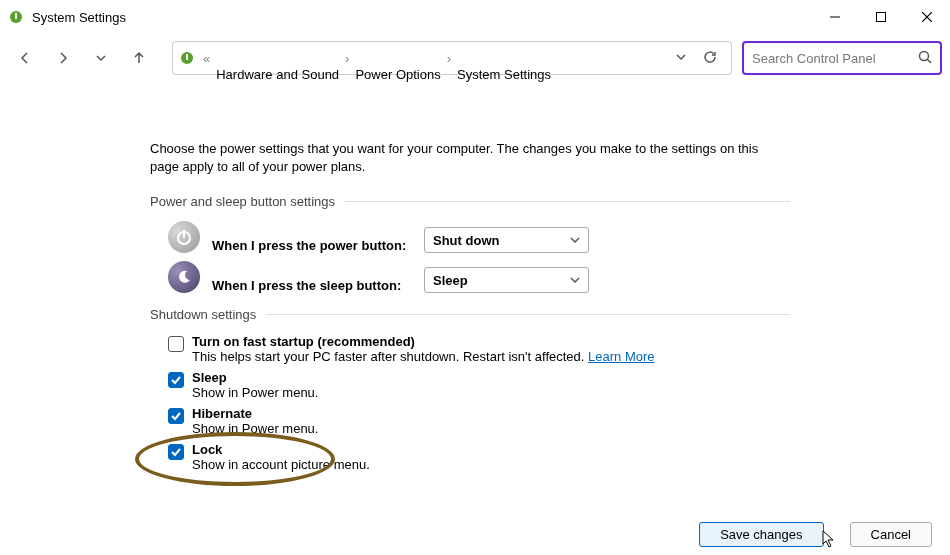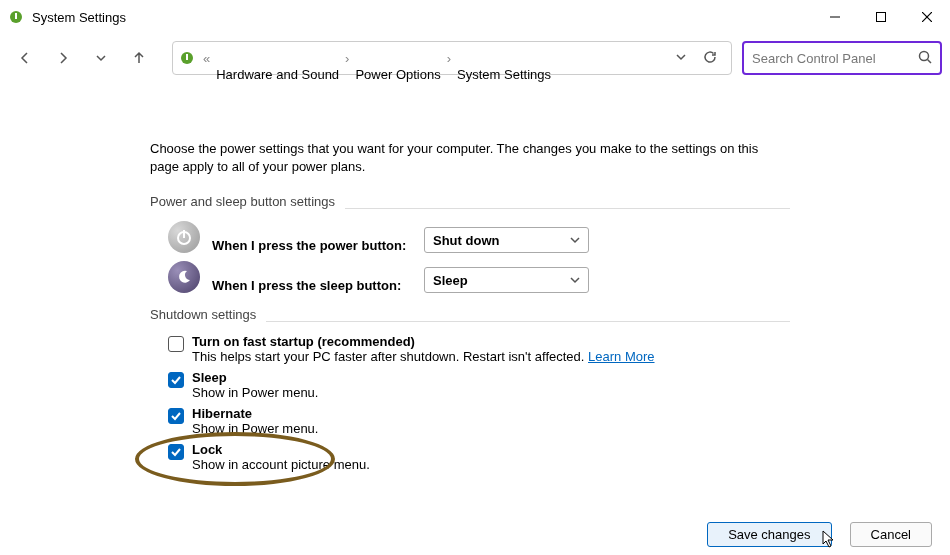--- a/index.html
+++ b/index.html
@@ -19,21 +19,21 @@
     .crumb-sep { color: #888; padding: 0 2px; }
     .addr-spacer { flex: 1; }
     .addr-drop { padding: 0 8px; }
     .addr-refresh { padding: 0 8px; }
     .searchbox { width: 200px; height: 34px; border: 2px solid #6d28d9; border-radius: 4px; display: flex; align-items: center; padding: 0 8px; color: #777; }
     .searchbox-text { flex: 1; font-size: 13px; }
 
     .content { padding: 14px 0 0 150px; width: 790px; }
     .intro { line-height: 1.4; margin-bottom: 18px; margin-top: 44px; }
 
-    .section-header { display: flex; align-items: flex-end; margin-bottom: 12px; margin-top: 14px; }
+    .section-header { display: flex; align-items: center; margin-bottom: 12px; margin-top: 14px; }
     .section-title { color: #444; padding-right: 10px; }
     .section-line { flex: 1; height: 1px; background: #ddd; }
 
     .setting-row { display: flex; align-items: flex-end; margin: 8px 0 8px 18px; font-weight: bold; }
     .round-icon { width: 32px; height: 32px; border-radius: 50%; display: flex; align-items: center; justify-content: center; margin-right: 12px; }
     .power-icon-bg { background: radial-gradient(circle at 30% 30%, #d8d8d8, #999); }
     .sleep-icon-bg { background: radial-gradient(circle at 30% 30%, #9a8fb8, #4a3f68); }
     .setting-label { width: 212px; }
     .dropdown { width: 165px; height: 26px; border: 1px solid #aaa; border-radius: 3px; display: flex; align-items: center; padding: 0 8px; justify-content: space-between; background: #fff; gap: 36px; }
 
@@ -41,21 +41,21 @@
     .chk-row { display: flex; align-items: flex-start; margin: 6px 0; }
     .chk { width: 16px; height: 16px; border: 1px solid #555; border-radius: 3px; margin-right: 8px; margin-top: 2px; display: flex; align-items: center; justify-content: center; flex-shrink: 0; }
     .chk.on { background: #0067c0; border-color: #0067c0; }
     .chk-body { }
     .chk-label { font-weight: 600; }
     .chk-desc { }
     .learn-link { color: #0067c0; text-decoration: underline; cursor: pointer; }
 
     .highlight-ellipse { position: absolute; border: 4px solid #7a5c1e; border-radius: 50%; width: 200px; height: 54px; left: -33px; top: 98px; pointer-events: none; }
 
-    .button-bar { position: absolute; bottom: 8px; right: 18px; display: flex; gap: 18px; }
+    .button-bar { position: absolute; bottom: 8px; right: 18px; display: flex; gap: 26px; }
     .btn { border: 1px solid #aaa; border-radius: 3px; padding: 4px 20px; background: #fafafa; font-size: 13px; }
     .btn.primary { border: 1px solid #0067c0; background: #e8f2fb; }
     .cursor { position: absolute; bottom: 4px; right: 114px; }
   </style>
 </head>
 <body>
 
 <div class="titlebar">
   <span class="titlebar-icon">
     <svg viewBox="0 0 16 16">

